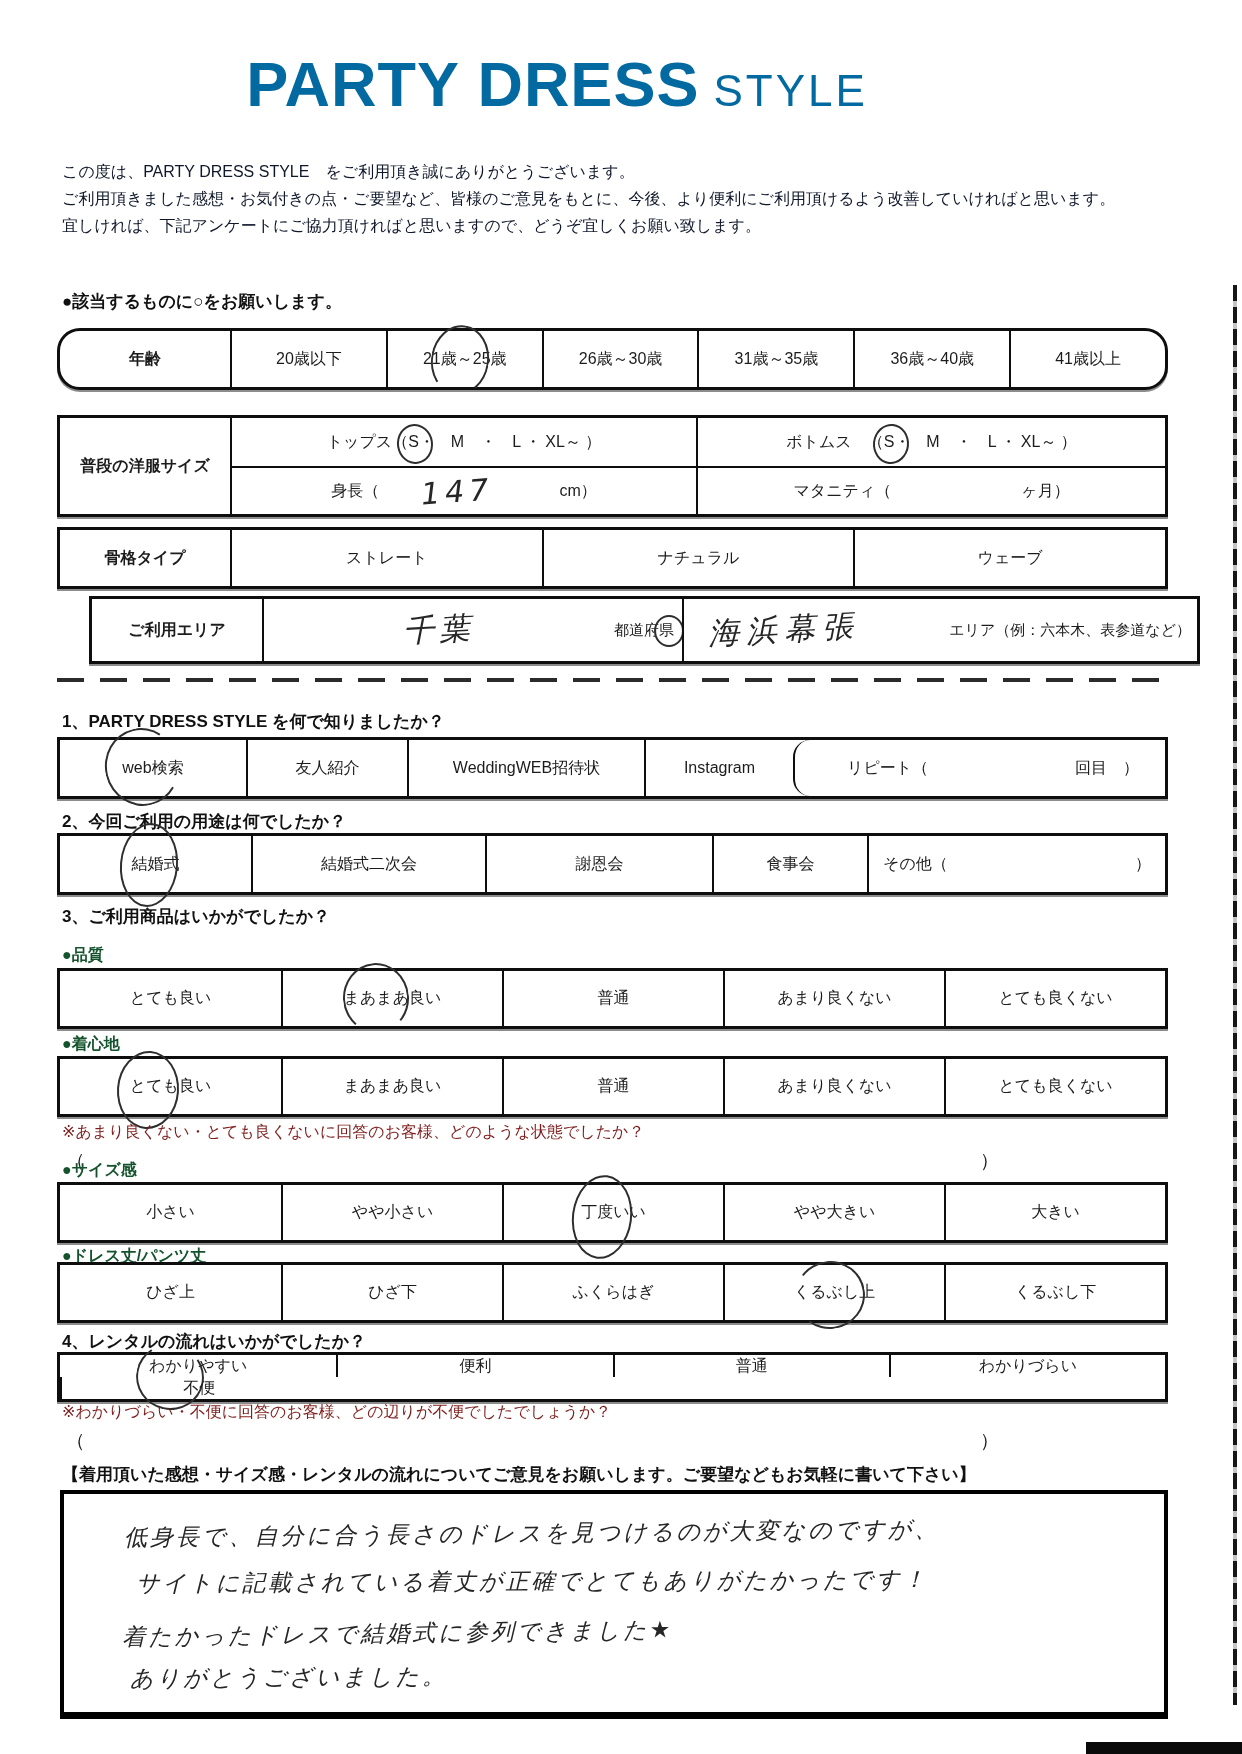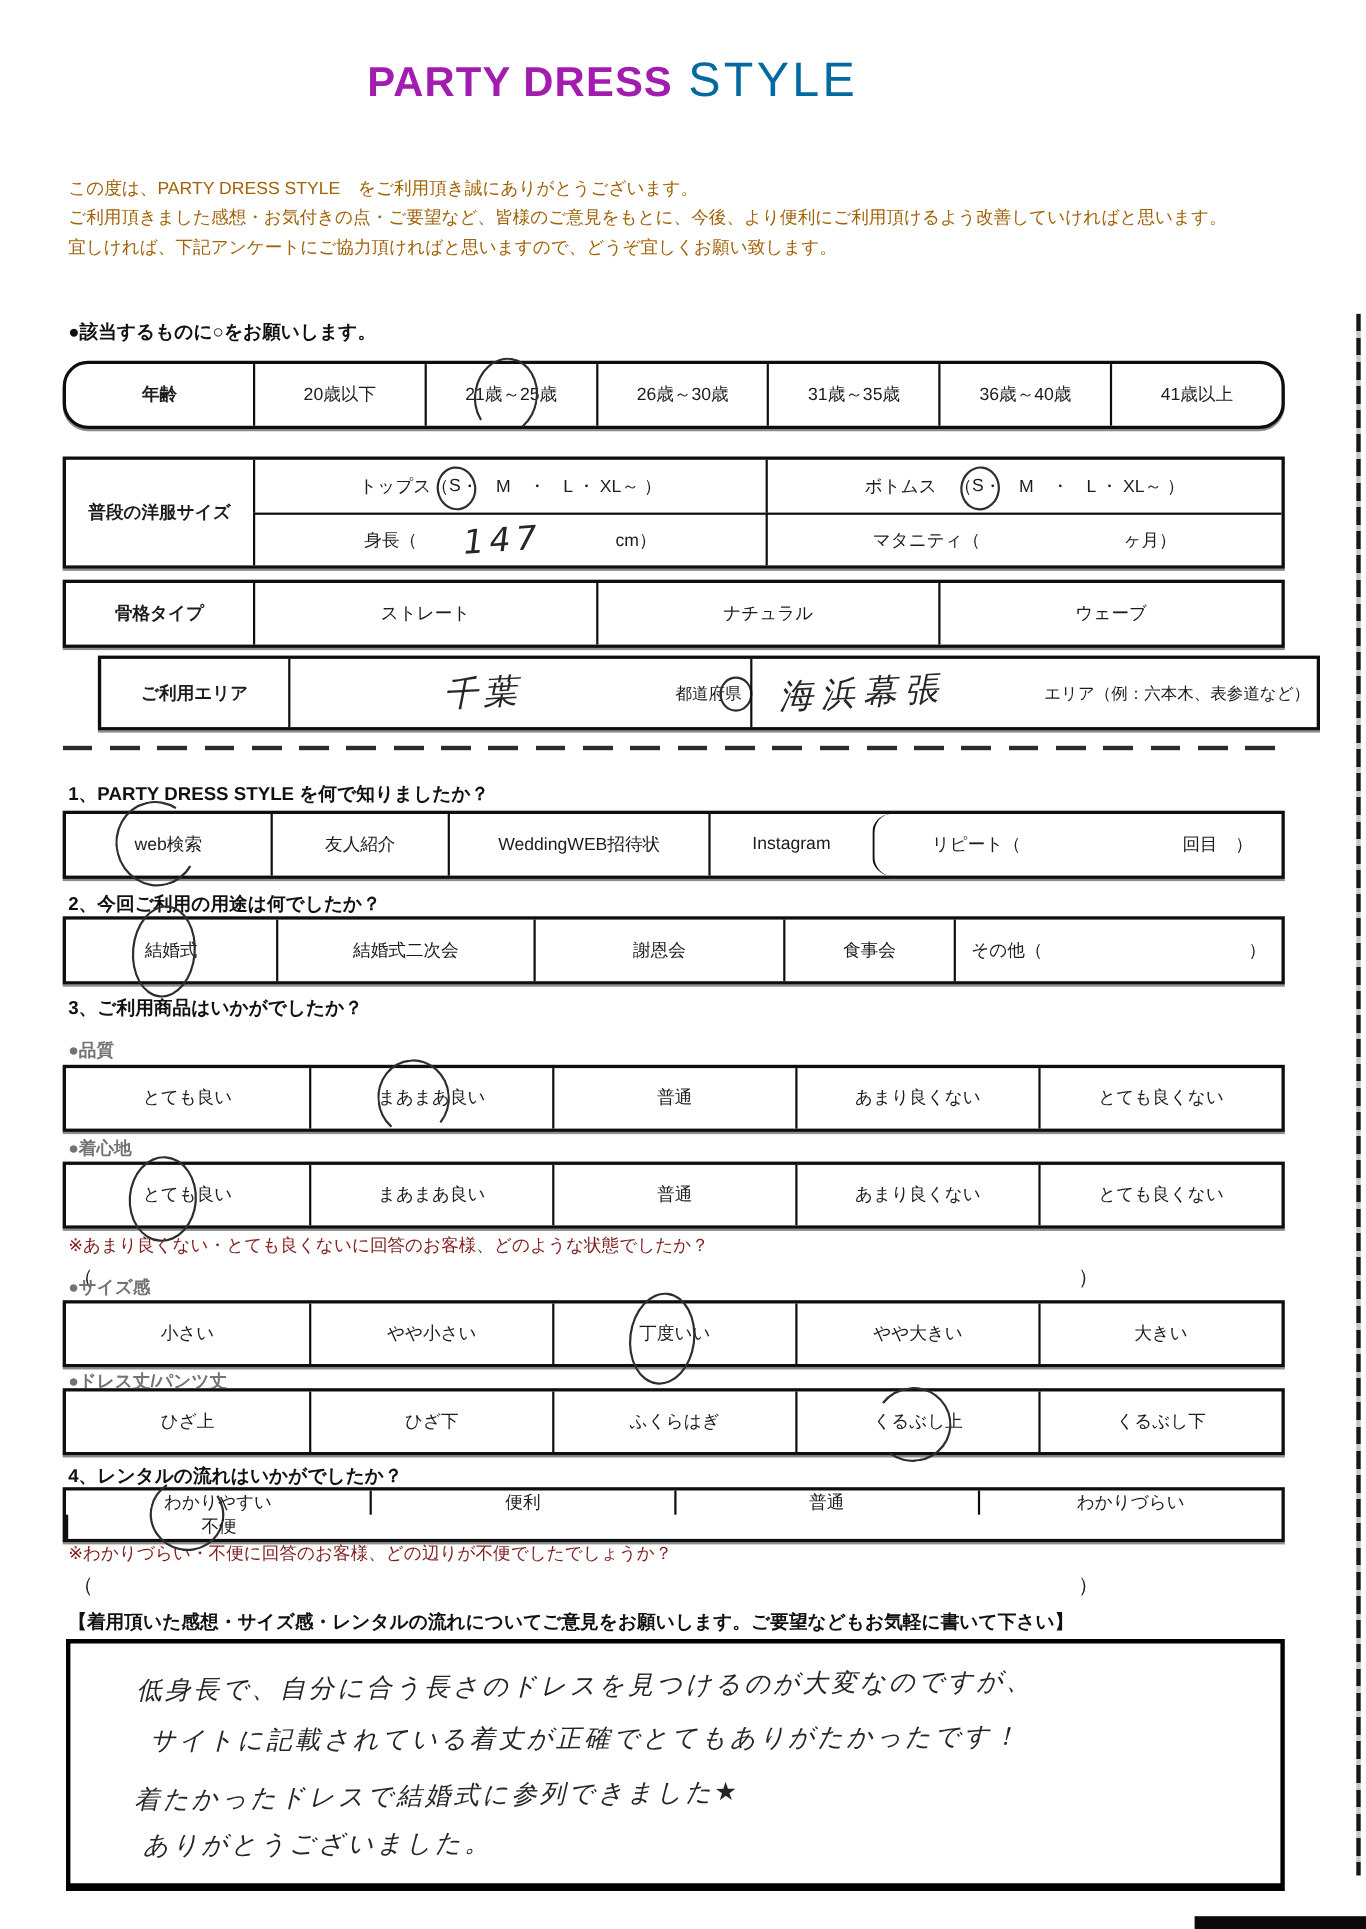--- a/index.html
+++ b/index.html
@@ -4,27 +4,27 @@
 <style>
   html,body{margin:0;padding:0;}
   body{
     width:1242px;height:1754px;position:relative;background:#ffffff;
     font-family:"Liberation Sans","DejaVu Sans",sans-serif;color:#1c1c1c;
     -webkit-font-smoothing:antialiased;
   }
   .abs{position:absolute;}
   
   .title-wrap{top:48px;left:0;width:1114px;text-align:center;letter-spacing:1px;}
-  .title-primary{font-size:38px;font-weight:bold;color:#a21caf;}
+  .title-primary{font-size:63px;font-weight:bold;color:#0369a1;}
   .title-secondary{font-size:44px;font-weight:normal;color:#0369a1;margin-left:14px;letter-spacing:3px;}
   
-  .intro{top:158px;left:62px;width:1105px;font-size:16px;line-height:27px;color:#a16207;}
+  .intro{top:158px;left:62px;width:1105px;font-size:16px;line-height:27px;color:#0f172a;}
   
   .h-bold{font-weight:bold;font-size:17px;color:#111;}
-  .sub-label{font-weight:bold;font-size:16px;color:#737373;}
+  .sub-label{font-weight:bold;font-size:16px;color:#14532d;}
   .note-text{font-size:16px;color:#7f1d1d;}
   .paren{font-size:19px;color:#222;}
   
   .tbl{display:grid;border:3px solid #0e0e0e;background:#fff;box-shadow:0 2px 0 rgba(0,0,0,0.45);}
   .cell{display:flex;align-items:center;justify-content:center;font-size:16px;position:relative;border-left:2px solid #0e0e0e;overflow:visible;}
   .cell:first-child{border-left:none;}
   .cell.label{font-weight:bold;}
   .row2{border-top:2px solid #0e0e0e;}
   
   .circle{position:absolute;border:2.5px solid #2e2e2e;border-radius:50%;pointer-events:none;}

